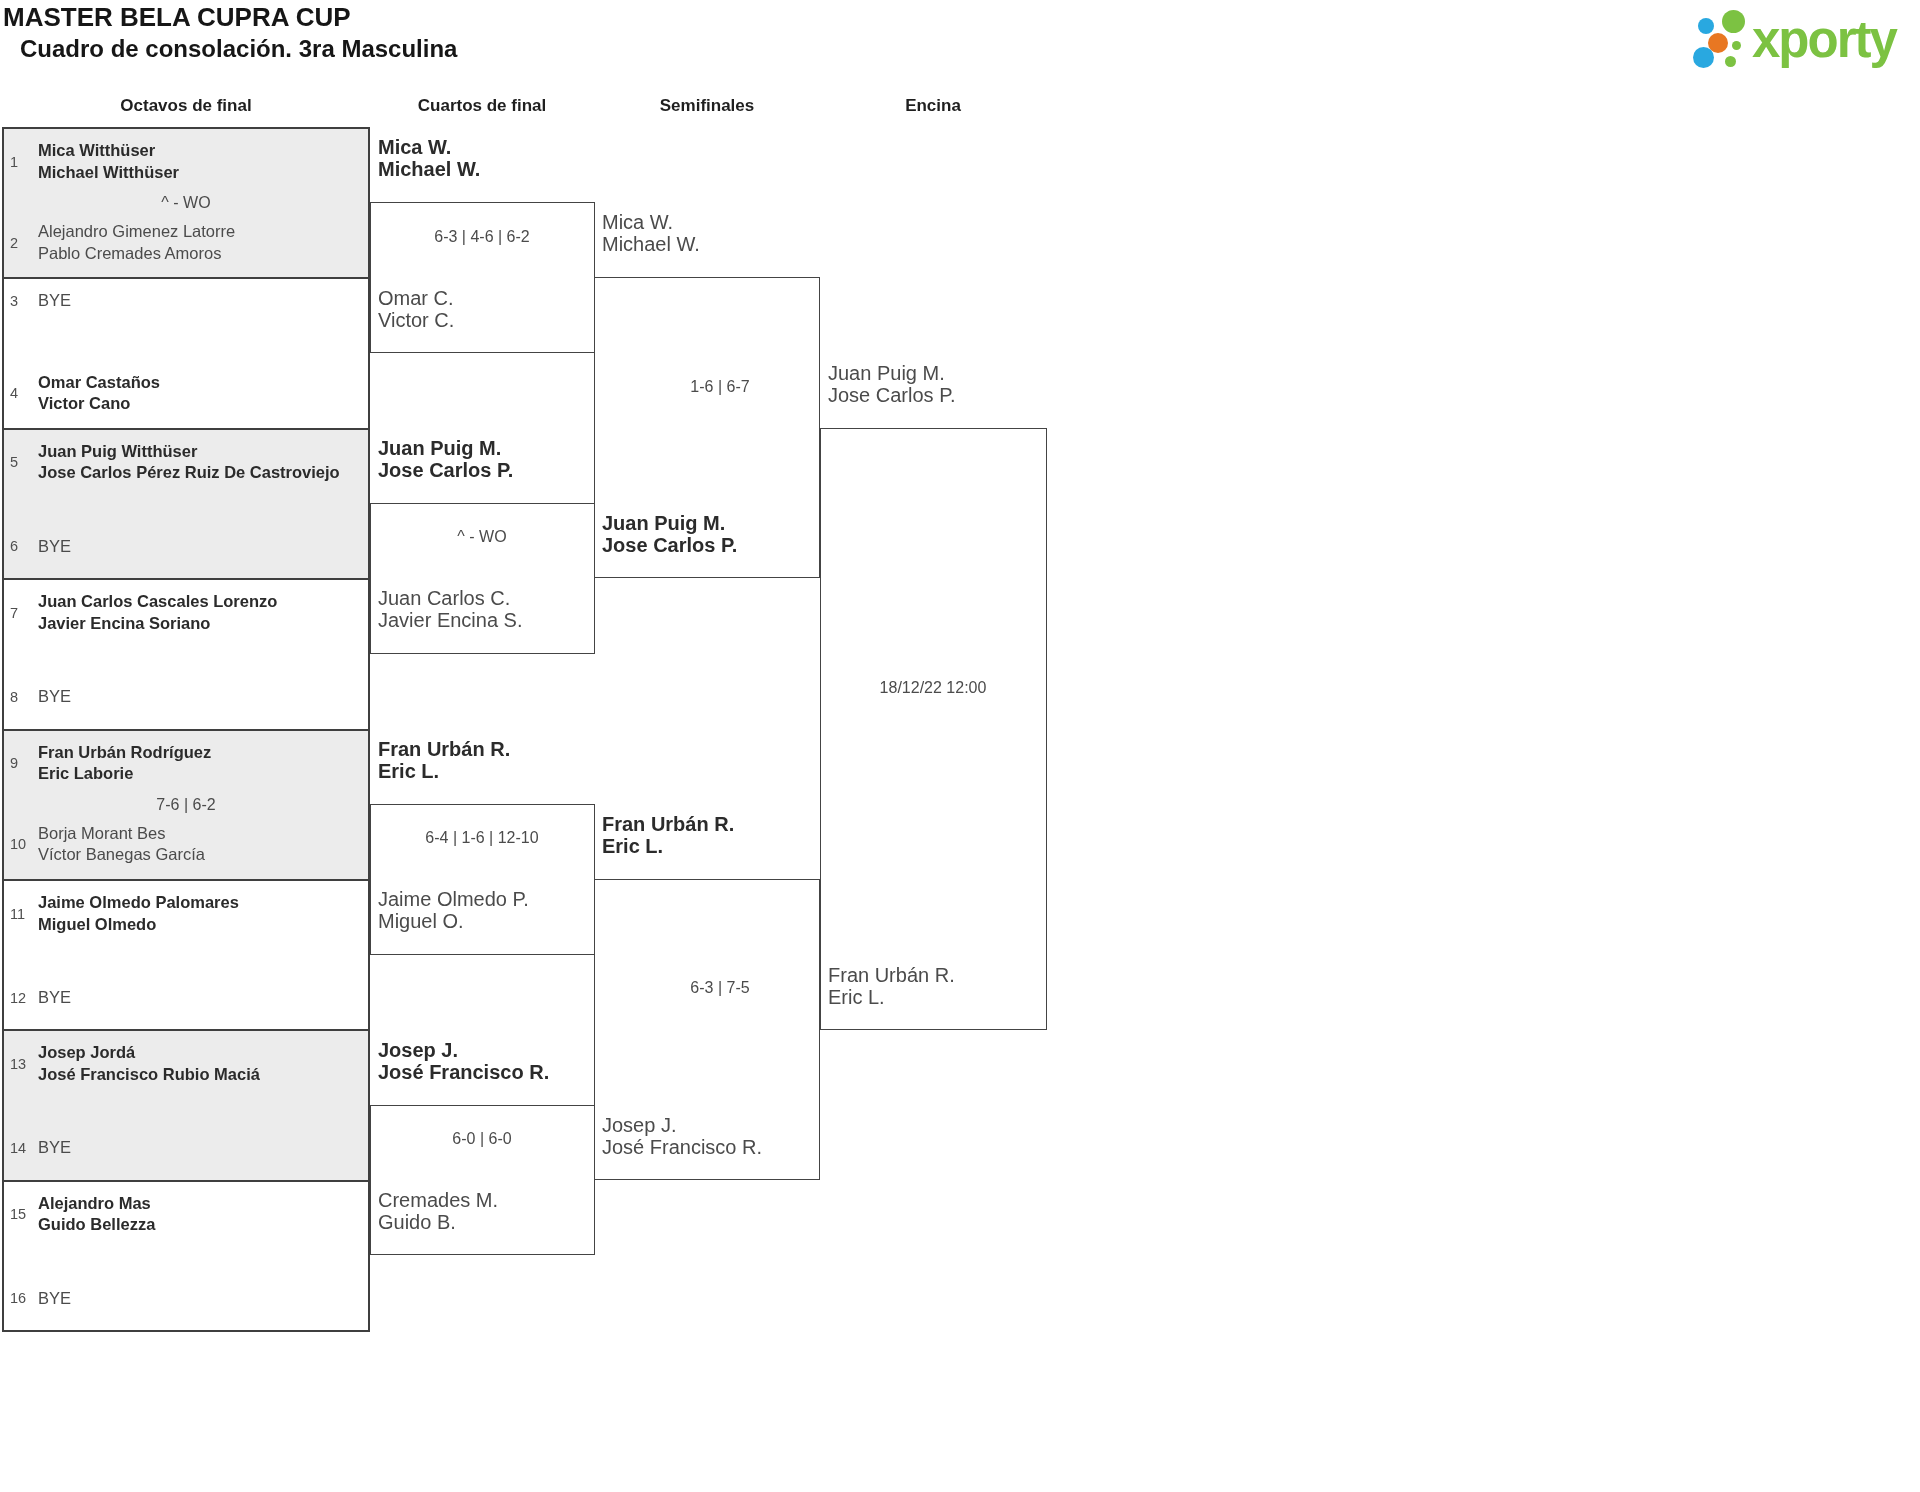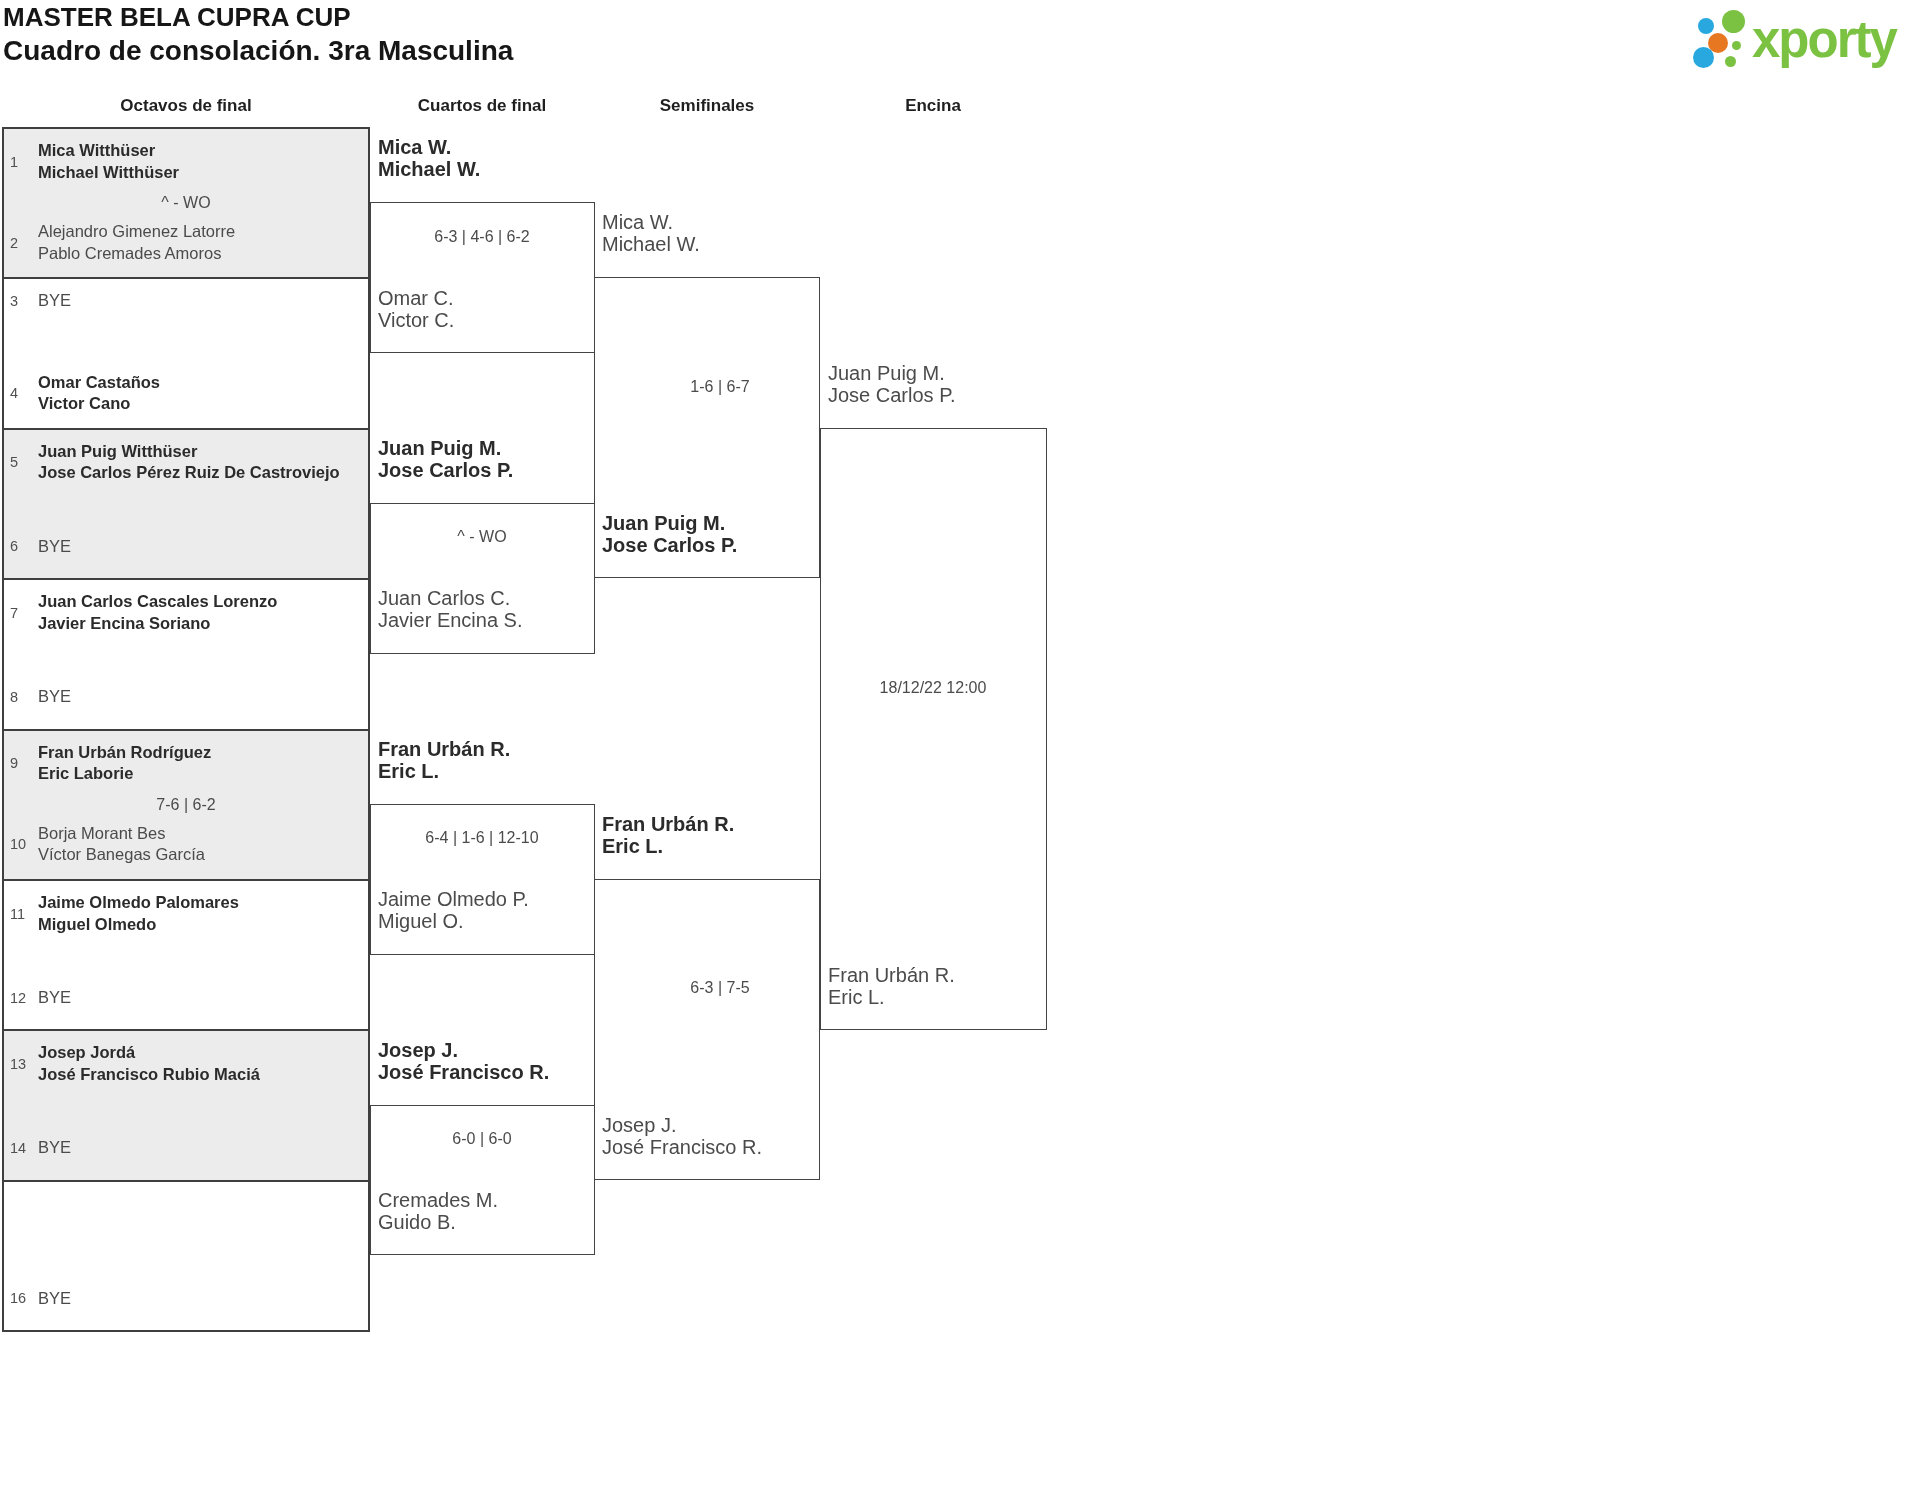--- a/index.html
+++ b/index.html
@@ -1,21 +1,21 @@
 <!DOCTYPE html>
 <html><head>
 <meta charset="utf-8">
 <style>
   html,body{margin:0;padding:0;background:#fff;}
   #canvas{position:relative;width:1920px;height:1492px;background:#fff;overflow:hidden;
           font-family:"Liberation Sans", sans-serif;color:#2e2e2e;}
 
   
   .title{position:absolute;left:3px;top:2px;font-size:26px;font-weight:700;color:#161616;}
-  .subtitle{position:absolute;left:3px;top:35px;font-size:28px;font-weight:700;color:#161616;}
+  .subtitle{position:absolute;left:20px;top:35px;font-size:24px;font-weight:700;color:#161616;}
 
   
   .logo{position:absolute;left:1690px;top:4px;width:228px;height:78px;}
   .dot{position:absolute;border-radius:50%;}
   .dot.b1{left:8px;top:14px;width:16px;height:16px;background:#29A8E0;}
   .dot.g1{left:32px;top:6px;width:23px;height:23px;background:#7CC242;}
   .dot.o1{left:18px;top:29px;width:20px;height:20px;background:#E87722;}
   .dot.g2{left:42px;top:37px;width:9px;height:9px;background:#7CC242;}
   .dot.b2{left:3px;top:43px;width:21px;height:21px;background:#29A8E0;}
   .dot.g3{left:35px;top:52px;width:11px;height:11px;background:#7CC242;}
@@ -200,20 +200,27 @@
     <div class="entry bottom bye">
       <span class="seed">14</span>
       <div class="names lose">
         <div>BYE</div>
         <div></div>
       </div>
     </div>
   </div>
 
   <div class="r16box" style="top:1179.8px">
+    <div class="entry top">
+      <span class="seed">15</span>
+      <div class="names win">
+        <div>Alejandro Mas</div>
+        <div>Guido Bellezza</div>
+      </div>
+    </div>
     <div class="entry bottom bye">
       <span class="seed">16</span>
       <div class="names lose">
         <div>BYE</div>
         <div></div>
       </div>
     </div>
   </div>
 
   <div class="rect c2" style="top:202px;height:151px"></div>

